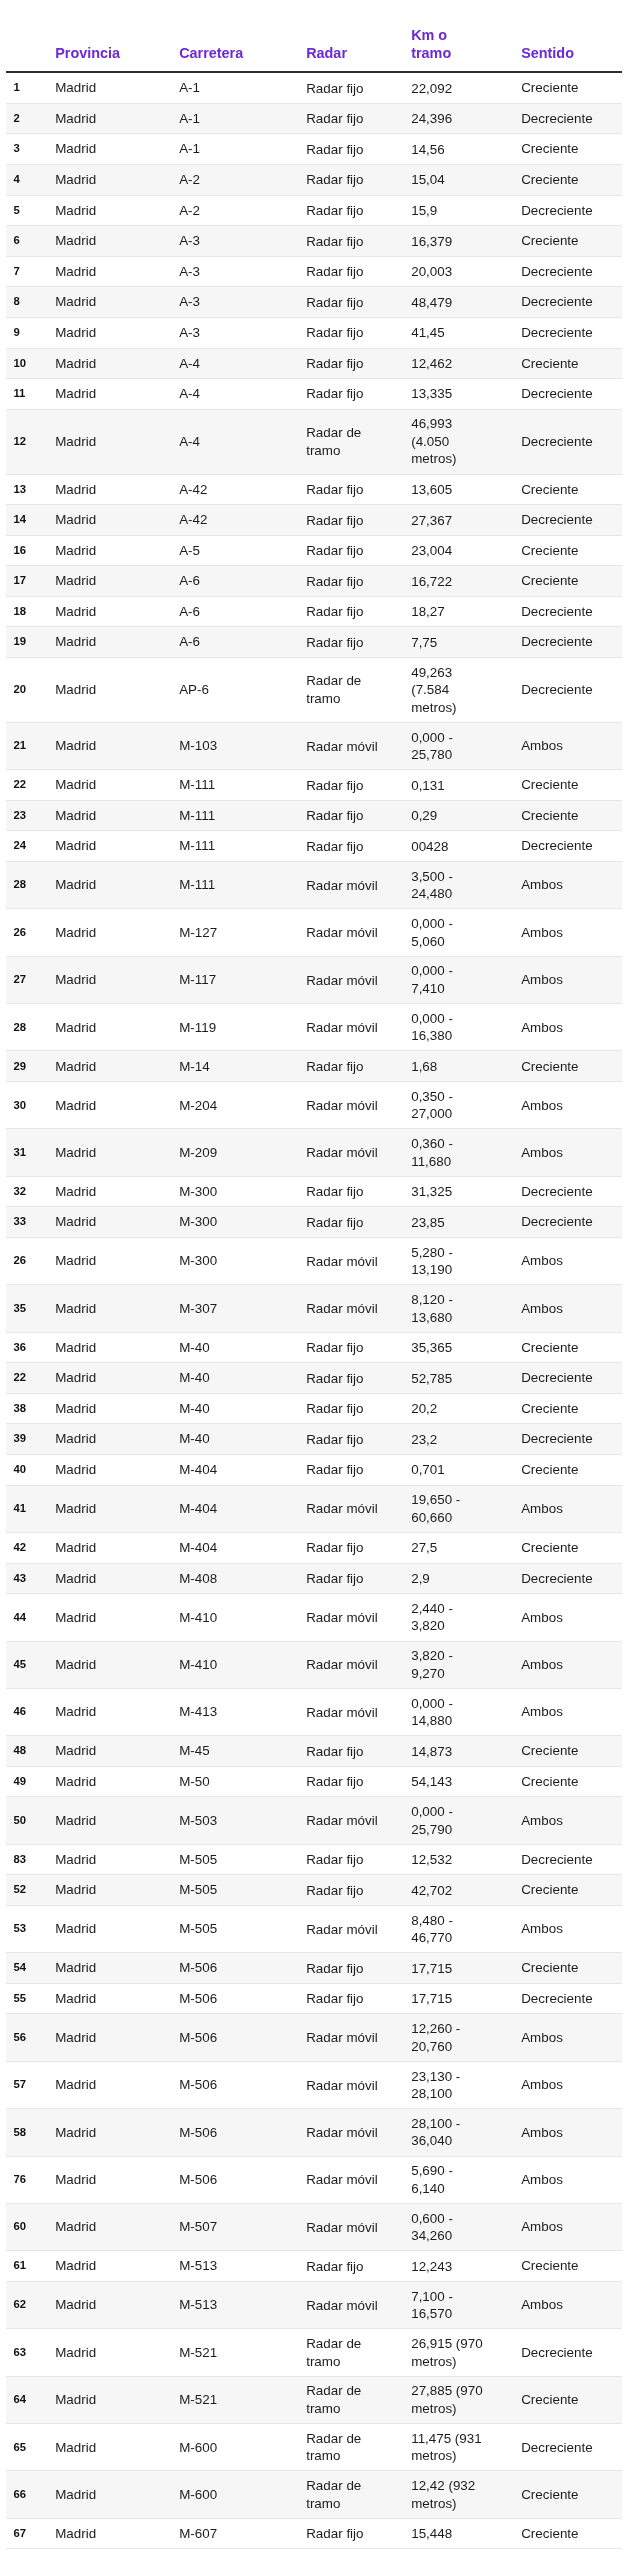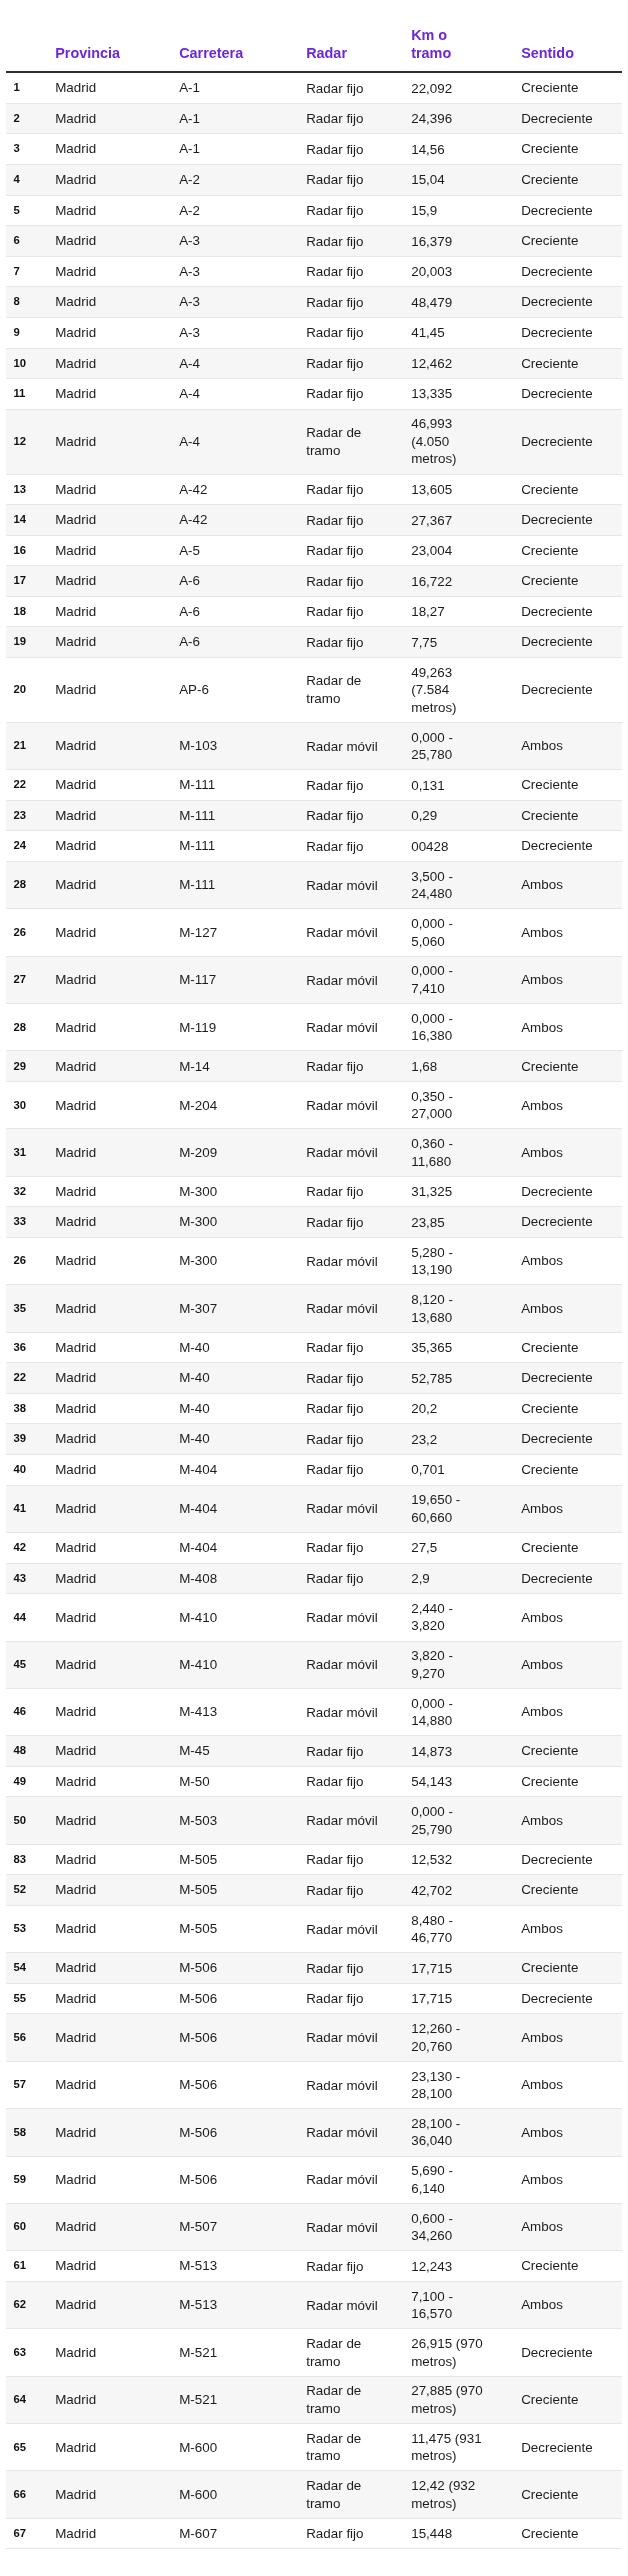--- a/index.html
+++ b/index.html
@@ -529,21 +529,21 @@
         </tr>
         <tr>
           <td class="num">58</td>
           <td>Madrid</td>
           <td>M-506</td>
           <td><span class="wrap">Radar móvil</span></td>
           <td><span class="wrap">28,100 - 36,040</span></td>
           <td>Ambos</td>
         </tr>
         <tr>
-          <td class="num">59</td>
+          <td class="num">76</td>
           <td>Madrid</td>
           <td>M-506</td>
           <td><span class="wrap">Radar móvil</span></td>
           <td><span class="wrap">5,690 - 6,140</span></td>
           <td>Ambos</td>
         </tr>
         <tr>
           <td class="num">60</td>
           <td>Madrid</td>
           <td>M-507</td>

